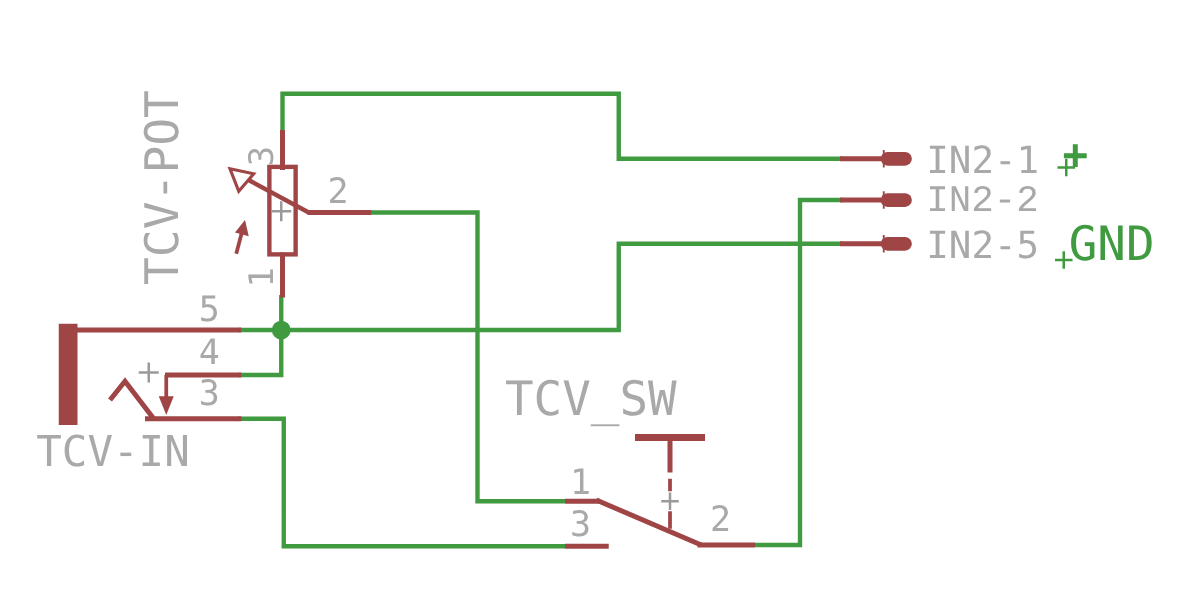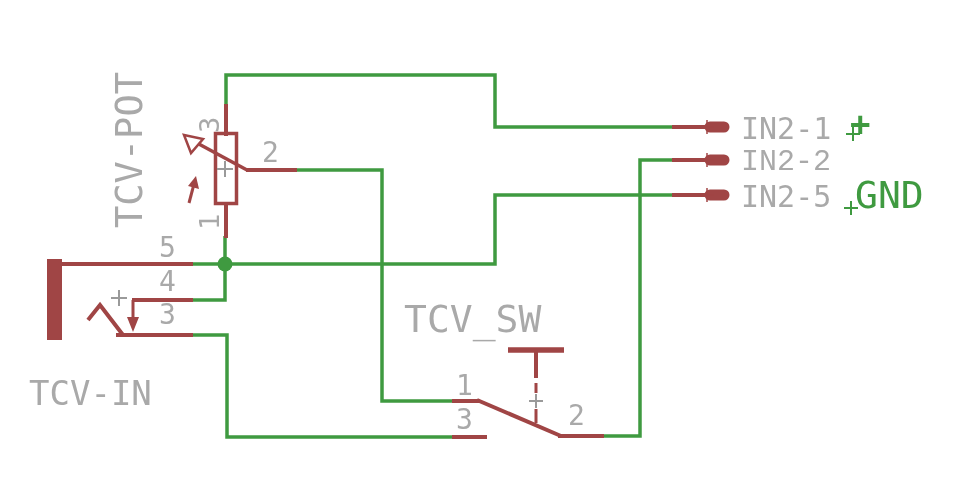--- a/index.html
+++ b/index.html
@@ -139,21 +139,21 @@
       <line x1="844" y1="208" x2="858" y2="208"></line>
         <line x1="851" y1="201" x2="851" y2="215"></line>
     </g>
   </svg>
 
   <div class="lbl vlbl f37" style="left:111px;top:228px;">TCV-POT</div>
   <div class="lbl vlbl f27" style="left:196px;top:133px;">3</div>
   <div class="lbl f28" style="left:262px;top:139px;">2</div>
   <div class="lbl vlbl f27" style="left:196px;top:230px;">1</div>
 
-  <div class="lbl f34" style="left:29px;top:345px;margin-top:31px;">TCV-IN</div>
+  <div class="lbl f34" style="left:29px;top:345px;">TCV-IN</div>
   <div class="lbl f28" style="left:159px;top:234px;">5</div>
   <div class="lbl f28" style="left:159px;top:268px;">4</div>
   <div class="lbl f28" style="left:159px;top:301px;">3</div>
 
   <div class="lbl f38" style="left:404px;top:285px;margin-top:15px;">TCV_SW</div>
   <div class="lbl f28" style="left:456px;top:372px;">1</div>
   <div class="lbl f28" style="left:456px;top:406px;">3</div>
   <div class="lbl f28" style="left:568px;top:402px;">2</div>
 
   <div class="lbl f26" style="left:741px;top:114px;">IN2-1</div>

